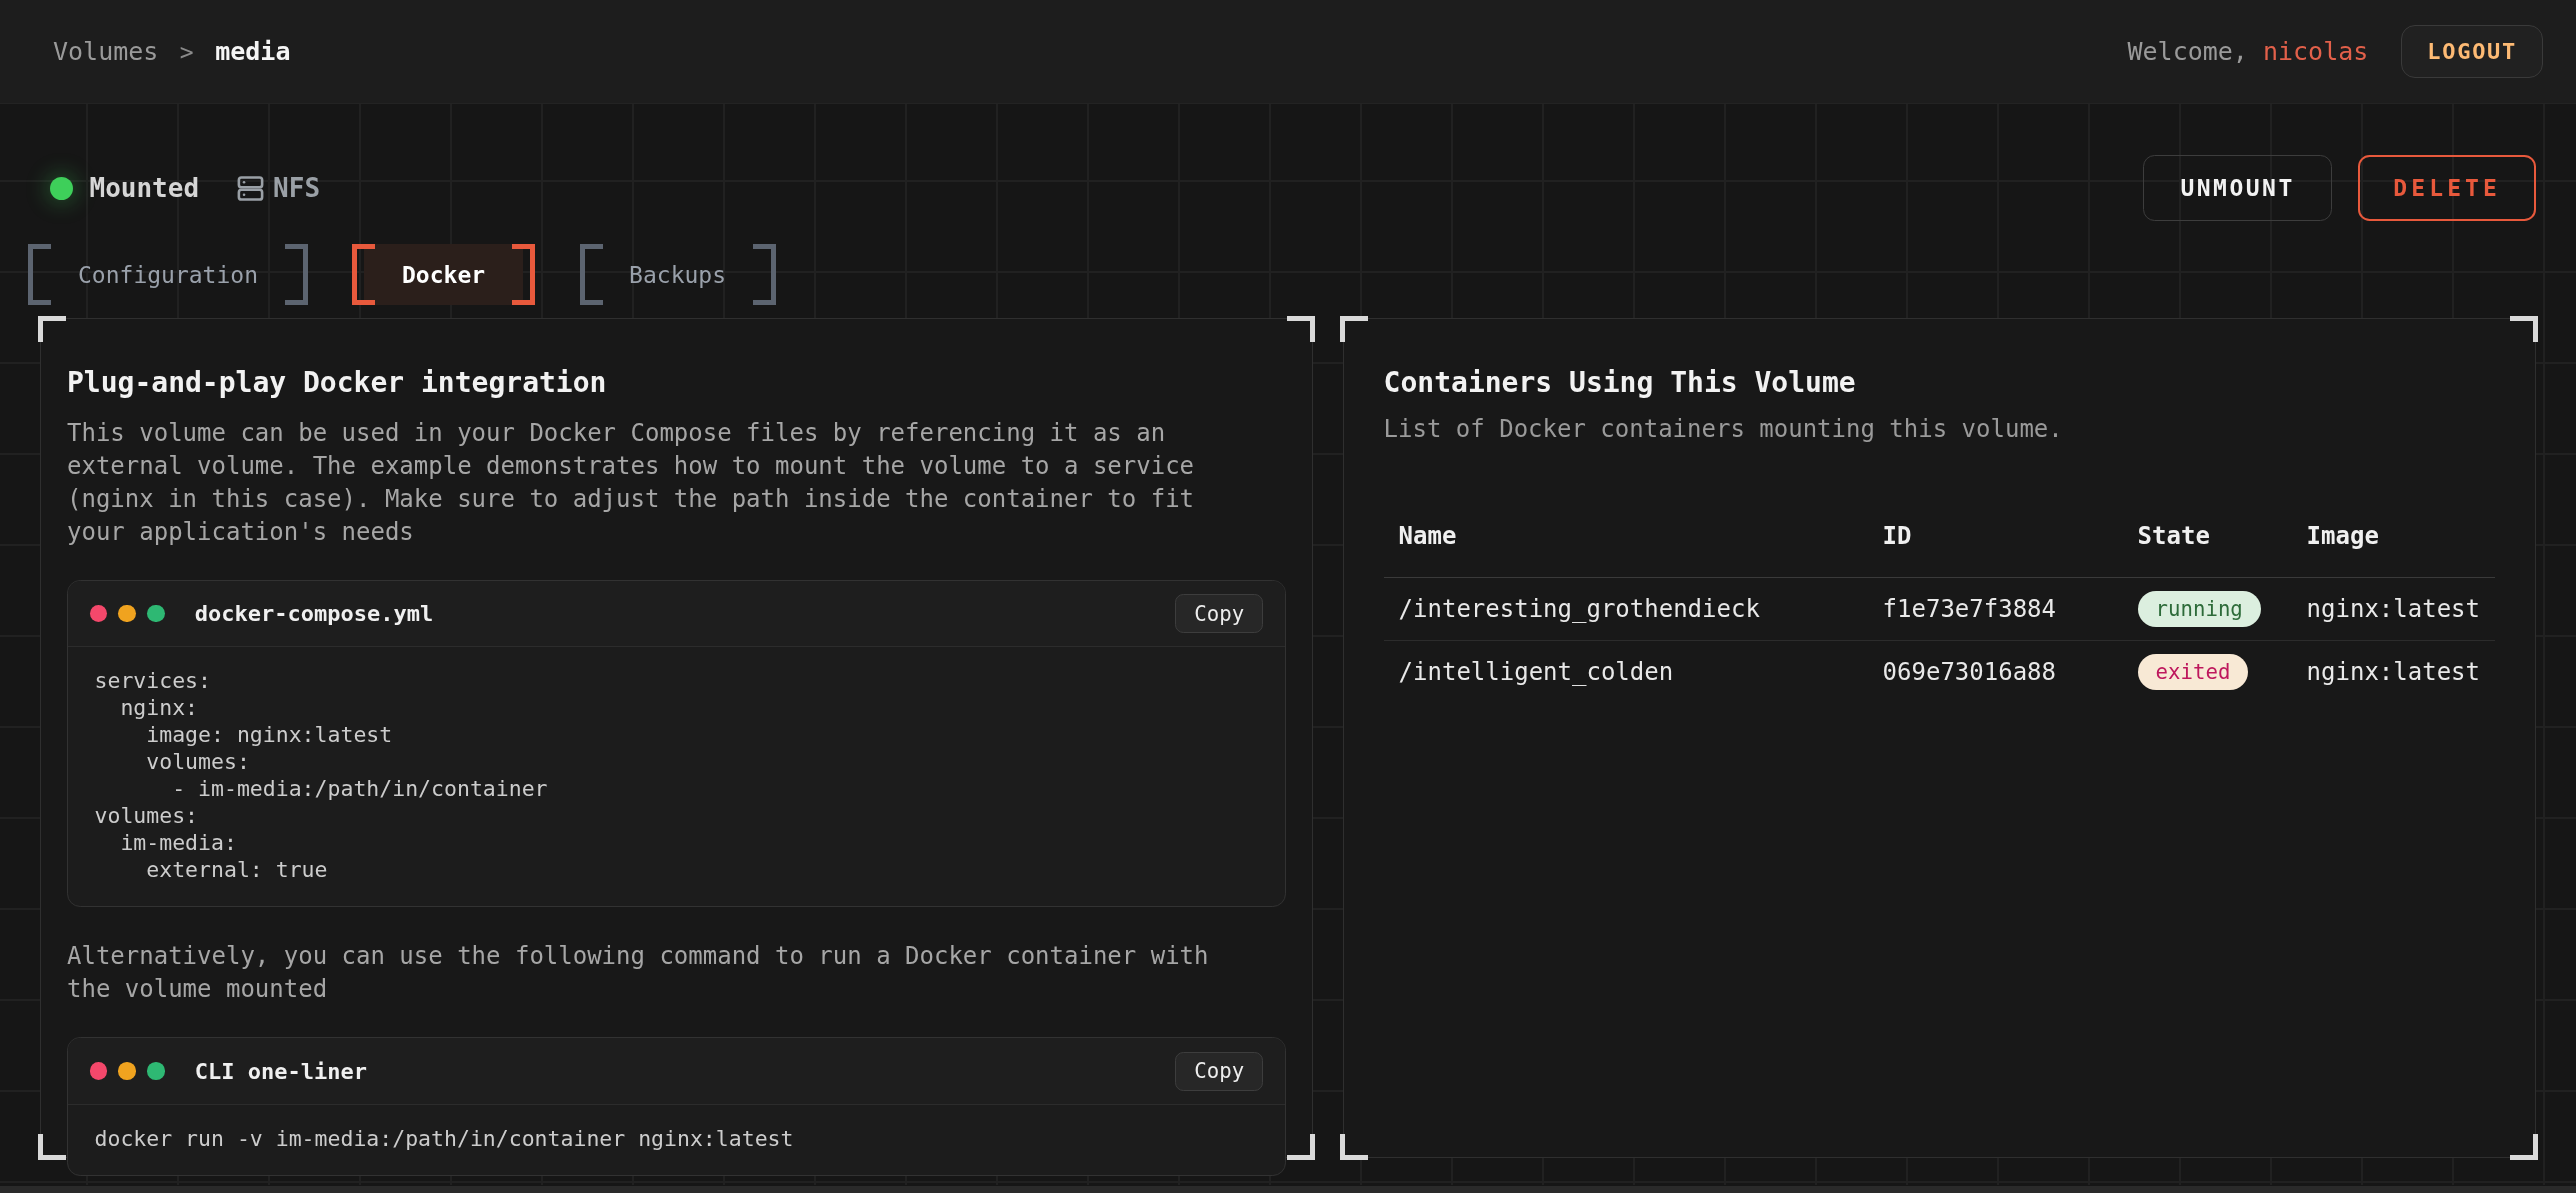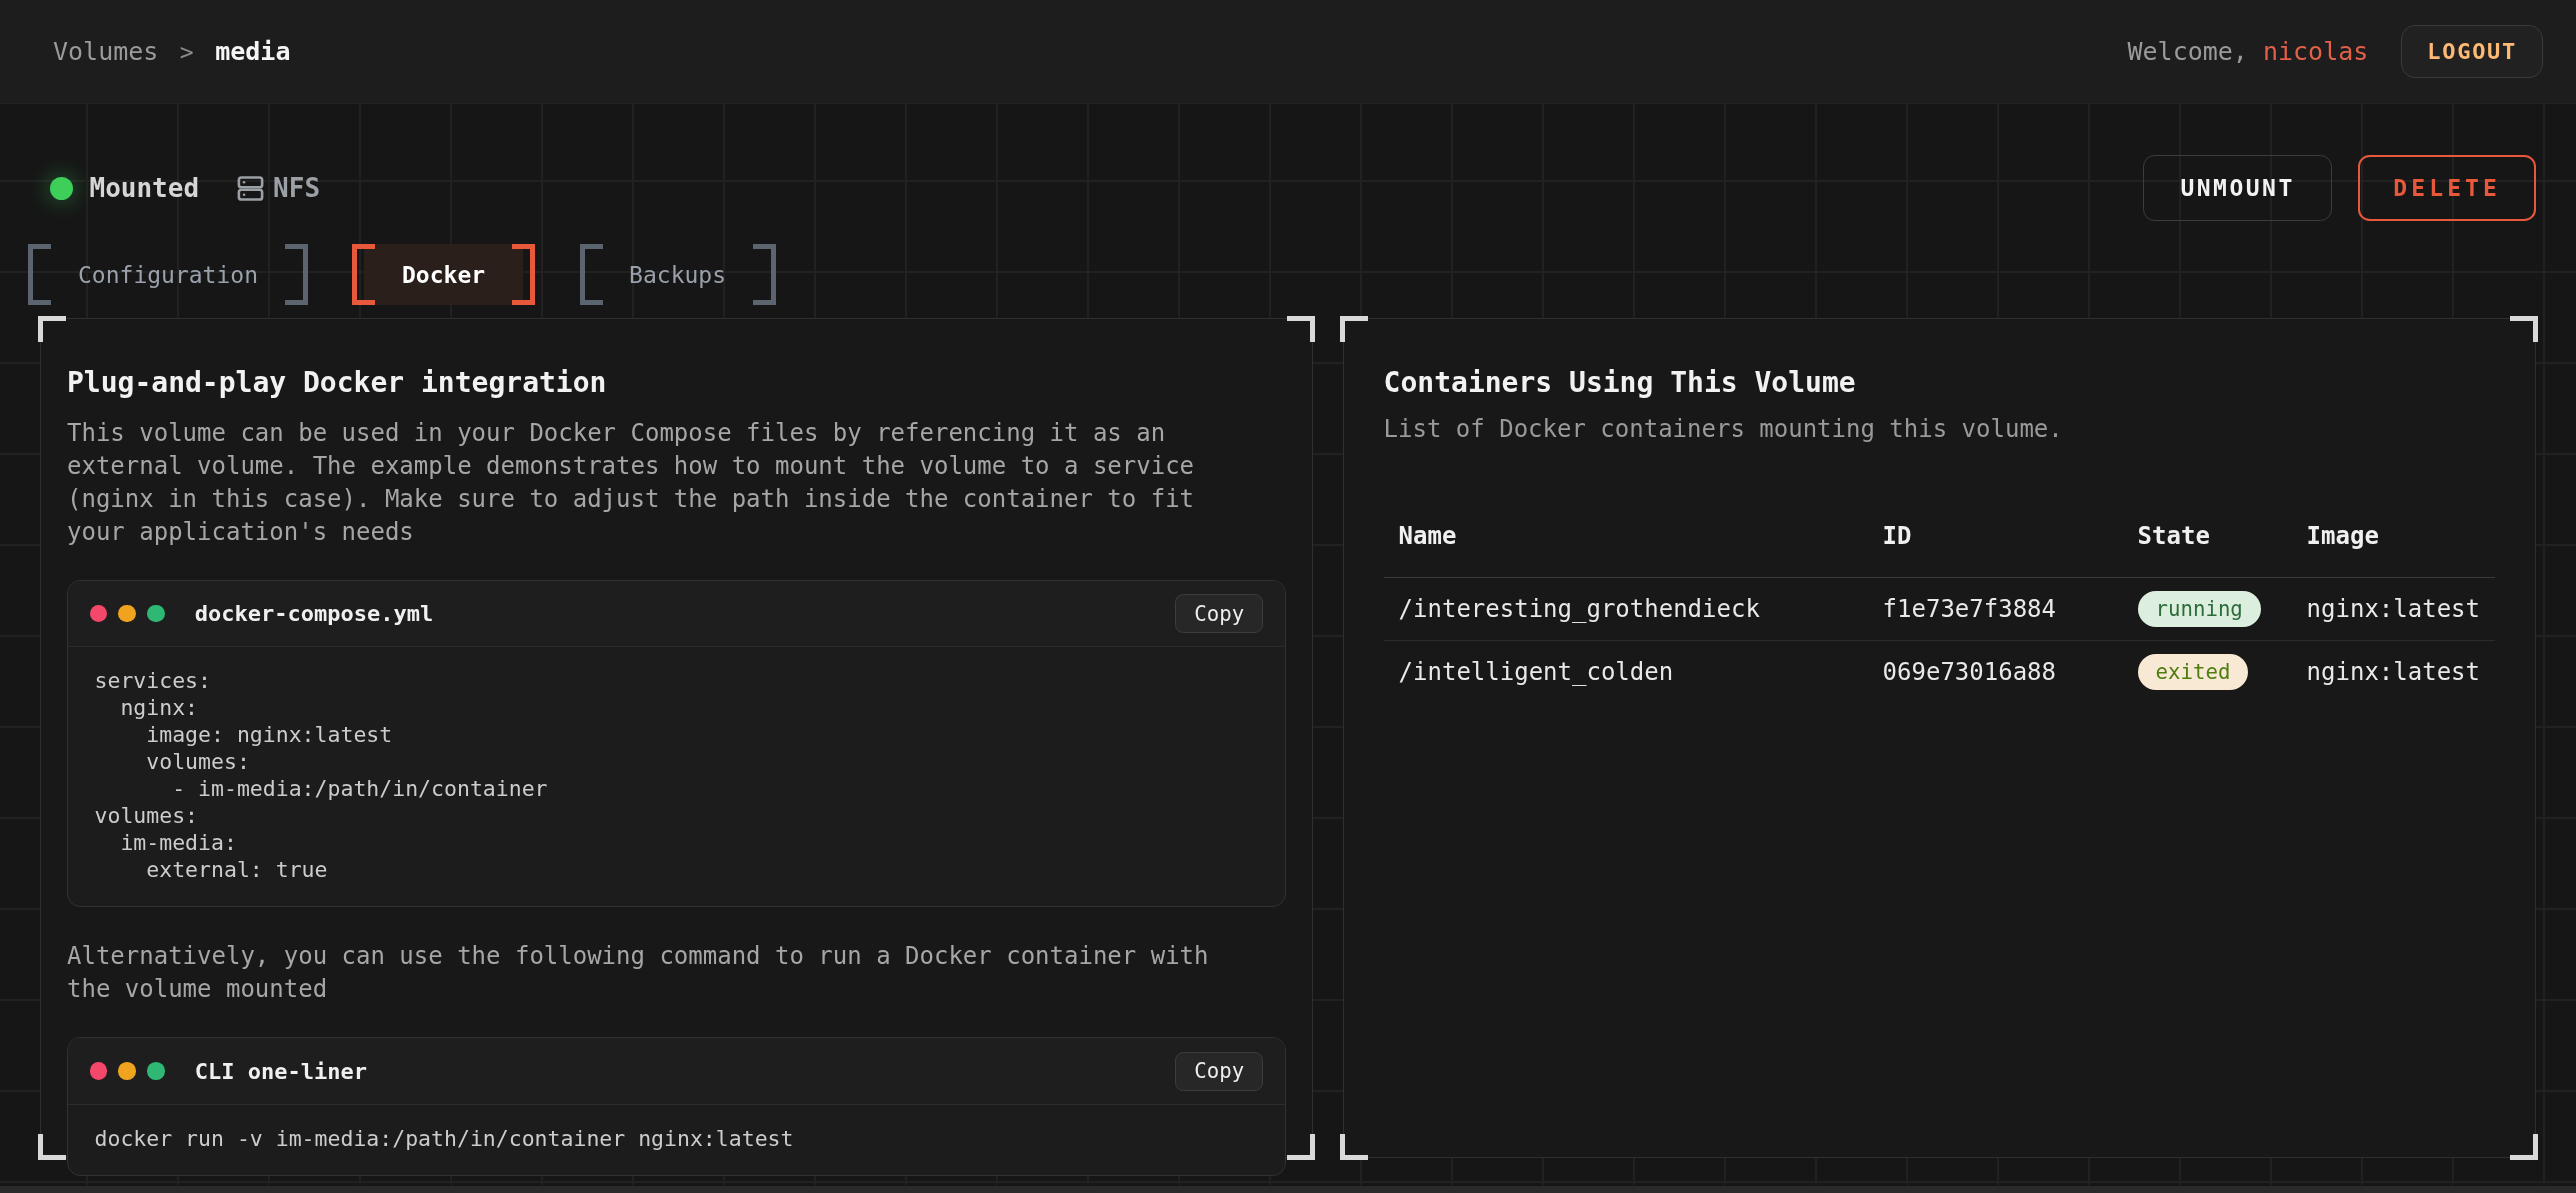--- a/index.html
+++ b/index.html
@@ -180,21 +180,21 @@
   .cell-id    { width: 255px; }
   .cell-state { width: 169px; }
   .cell-image { flex: 1; }
   .pill {
     display: inline-block;
     font-size: 20.7px;
     padding: 5.8px 18px;
     border-radius: 826px;
   }
   .pill-running { background: #dcefdf; color: #2d6b39; }
-  .pill-exited  { background: #f8e9d5; color: #4d7c0f; }
+  .pill-exited  { background: #f8e9d5; color: #be185d; }
 
   .bottom-strip {
     position: absolute;
     left: 0; bottom: 0;
     width: 100%; height: 8.3px;
     background: #2a2a2a;
   }
 </style>
 </head>
 <body>

